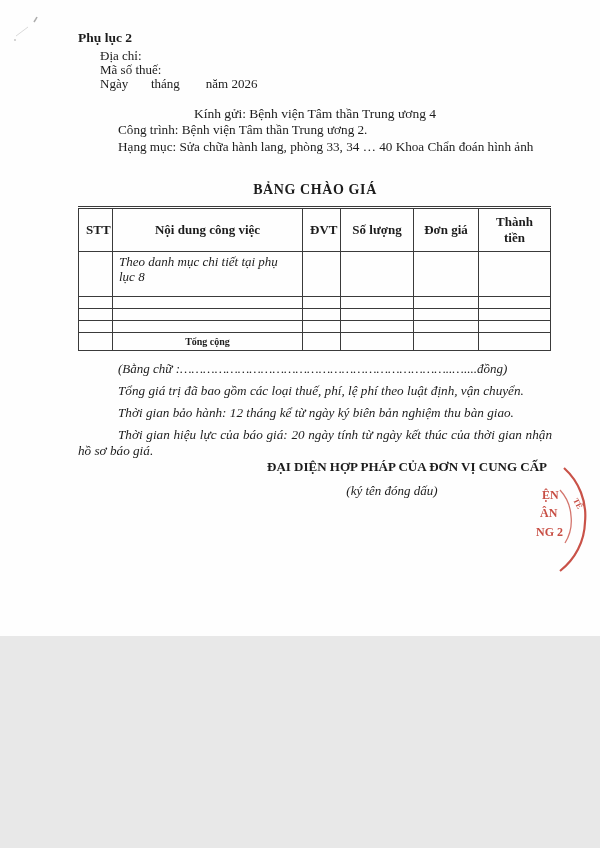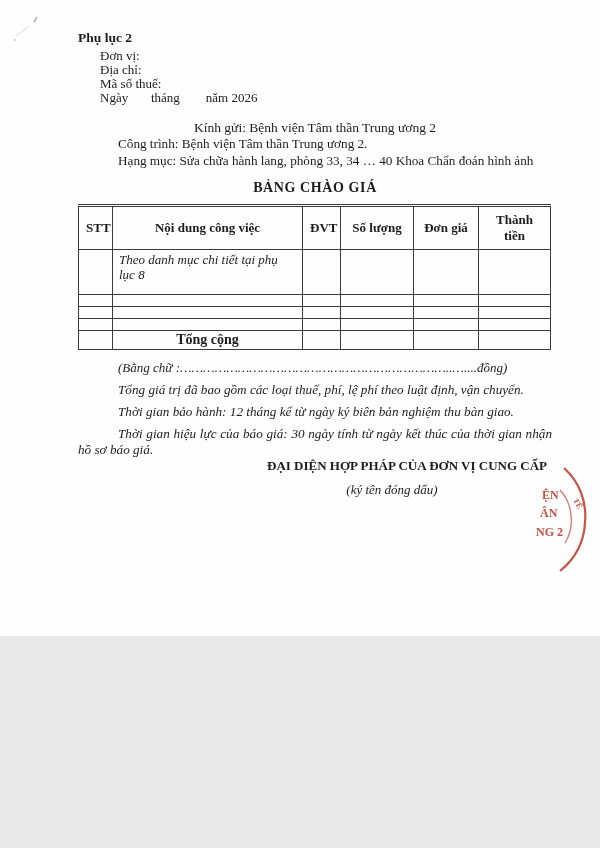--- a/index.html
+++ b/index.html
@@ -10,29 +10,29 @@
   }
   .content{padding:30px 48px 0 78px;}
   .appendix{font-weight:bold;font-size:13.5px;}
   .letterhead{margin-left:22px;font-size:13px;line-height:14px;margin-top:3px;}
   .letterhead div{white-space:pre-wrap;}
   .kinh-gui{text-align:center;font-size:13.5px;margin-top:15px;}
   .para{font-size:13.2px;line-height:16.5px;margin-top:12px;text-indent:40px;
         text-align:justify;white-space:pre-wrap;}
   .sub-line{font-size:13.2px;line-height:16.5px;margin-left:40px;}
   .table-title{text-align:center;font-weight:bold;font-size:14px;
-               letter-spacing:.6px;margin-top:11px;}
+               letter-spacing:.6px;margin-top:27px;}
   table.quote{border-collapse:collapse;margin-top:8px;width:472px;table-layout:fixed;}
   table.quote th,table.quote td{border:1px solid #3a3a3a;}
   table.quote th{font-size:13px;font-weight:bold;padding:5px 7px;border-top:3px double #3a3a3a;}
   td.cell-content{font-style:italic;font-size:13px;line-height:15px;
                   padding:2px 6px 12px 6px;vertical-align:top;}
   tr.row-empty td{height:9px;line-height:0;font-size:0;}
   tr.row-total td{height:15px;}
-  td.total-label{font-weight:bold;text-align:center;font-size:14px;padding:1px 0;}
+  td.total-label{font-weight:bold;text-align:center;font-size:10px;padding:1px 0;}
   .bang-chu{font-style:italic;font-size:13px;margin:10px 0 0 40px;}
   .note{font-style:italic;font-size:13.2px;line-height:16px;margin-top:6px;
         text-indent:40px;text-align:justify;}
   .sig{margin-left:auto;width:290px;text-align:center;}
   .sig-title{font-weight:bold;font-size:13px;white-space:nowrap;}
   .sig-sub{font-style:italic;font-size:13px;margin-top:8px;margin-right:30px;}
   .stamp{position:absolute;right:0;top:458px;width:90px;height:138px;}
   .scratch{position:absolute;left:6px;top:10px;}
 </style>
 </head>
@@ -44,27 +44,26 @@
     <path d="M10 26 L22 17" stroke="#b9b9b9" stroke-width="1" fill="none" opacity="0.55"></path>
     <path d="M28 12 Q30 9 31 7" stroke="#8a8a8a" stroke-width="1.6" fill="none" opacity="0.7"></path>
     <circle cx="9" cy="30" r="0.9" fill="#9a9a9a" opacity="0.6"></circle>
   </svg>
 
   <div class="content">
 
     <div class="appendix">Phụ lục 2</div>
 
     <div class="letterhead">
-      <div>Đơn vị:</div>
       <div>Địa chỉ:</div>
       <div>Mã số thuế:</div>
       <div>Ngày       tháng        năm 2026</div>
     </div>
 
-    <div class="kinh-gui">Kính gửi: Bệnh viện Tâm thần Trung ương 2</div>
+    <div class="kinh-gui">Kính gửi: Bệnh viện Tâm thần Trung ương 4</div>
 
     <div class="sub-line">Công trình: Bệnh viện Tâm thần Trung ương 2.</div>
     <div class="sub-line">Hạng mục: Sửa chữa hành lang, phòng 33, 34 … 40 Khoa Chẩn đoán hình ảnh</div>
 
     <div class="table-title">BẢNG CHÀO GIÁ</div>
 
     <table class="quote">
       <colgroup>
         <col style="width:34px">
           <col style="width:190px">
@@ -123,21 +122,21 @@
             <td></td>
           <td></td>
             <td></td>
         </tr>
       </tbody>
     </table>
 
     <div class="bang-chu">(Bằng chữ :……………………………………………………………..…....đồng)</div>
     <div class="note">Tổng giá trị đã bao gồm các loại thuế, phí, lệ phí theo luật định, vận chuyển.</div>
     <div class="note">Thời gian bảo hành: 12 tháng kể từ ngày ký biên bản nghiệm thu bàn giao.</div>
-    <div class="note">Thời gian hiệu lực của báo giá: 30 ngày tính từ ngày kết thúc của thời gian nhận hồ sơ báo giá.</div>
+    <div class="note">Thời gian hiệu lực của báo giá: 20 ngày tính từ ngày kết thúc của thời gian nhận hồ sơ báo giá.</div>
 
     <div class="sig">
       <div class="sig-title">ĐẠI DIỆN HỢP PHÁP CỦA ĐƠN VỊ CUNG CẤP</div>
       <div class="sig-sub">(ký tên đóng dấu)</div>
     </div>
 
   </div>
 
   <svg class="stamp" viewBox="0 0 90 138">
     <g stroke="#c23b30" fill="none" opacity="0.88">

